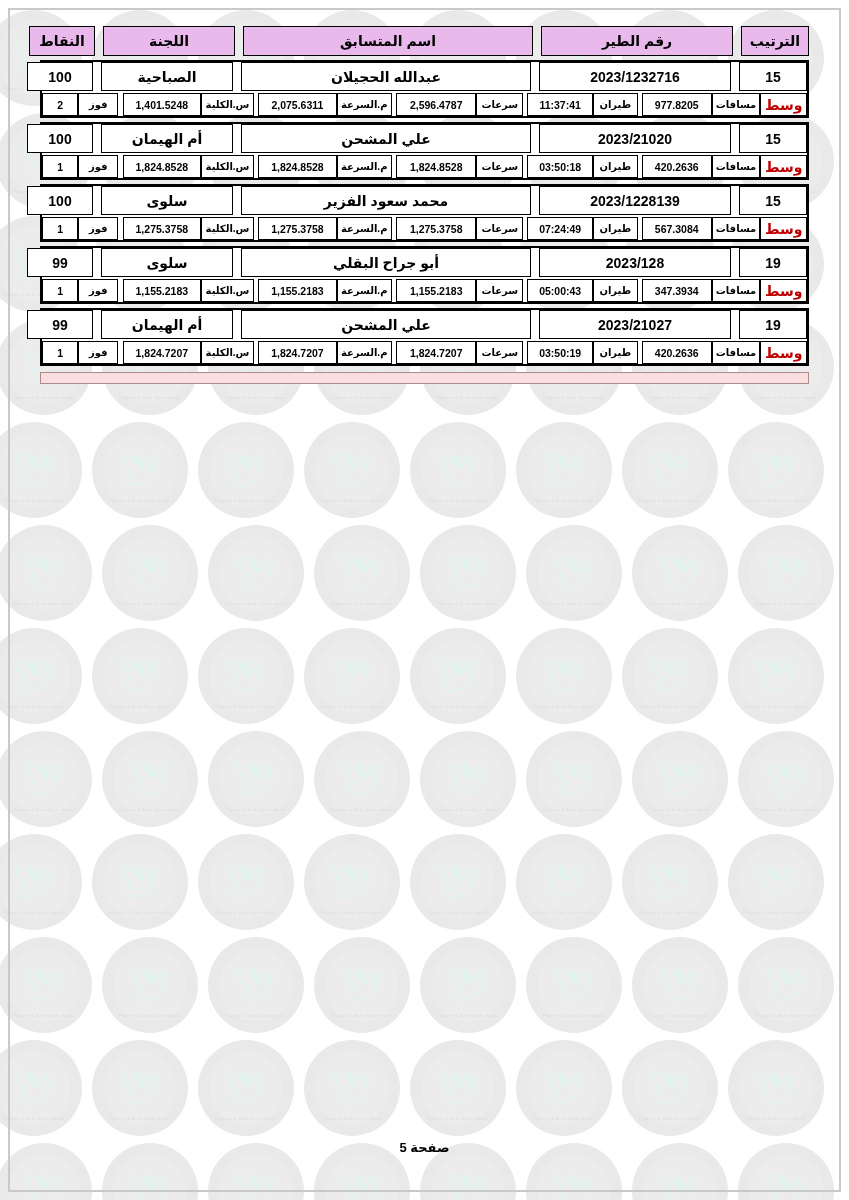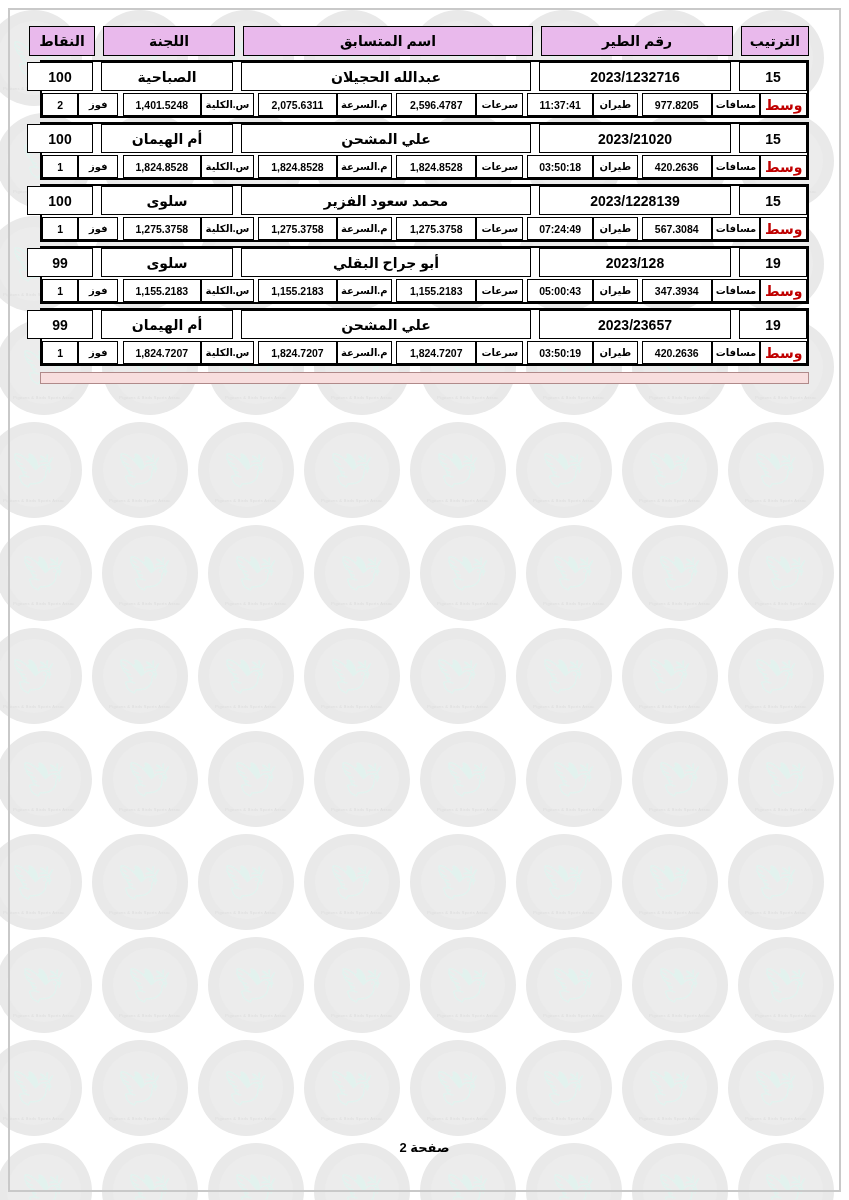--- a/index.html
+++ b/index.html
@@ -1038,21 +1038,21 @@
             <col style="width:290px">
             <col style="width:8px">
             <col style="width:132px">
             <col style="width:8px">
             <col style="width:66px">
           </colgroup>
           <tbody>
             <tr>
               <td>19</td>
               <td class="sep"></td>
-              <td>2023/23657</td>
+              <td>2023/21027</td>
               <td class="sep"></td>
               <td>علي المشحن</td>
               <td class="sep"></td>
               <td>أم الهيمان</td>
               <td class="sep"></td>
               <td>99</td>
             </tr>
           </tbody>
         </table>
         <table class="rowbot">
@@ -1099,13 +1099,13 @@
             </tr>
           </tbody>
         </table>
       </div>
     </div>
 
   <div class="note">
   </div>
 </div>
 
-<div id="footer">صفحة 2</div>
+<div id="footer">صفحة 5</div>
 
 </body></html>

